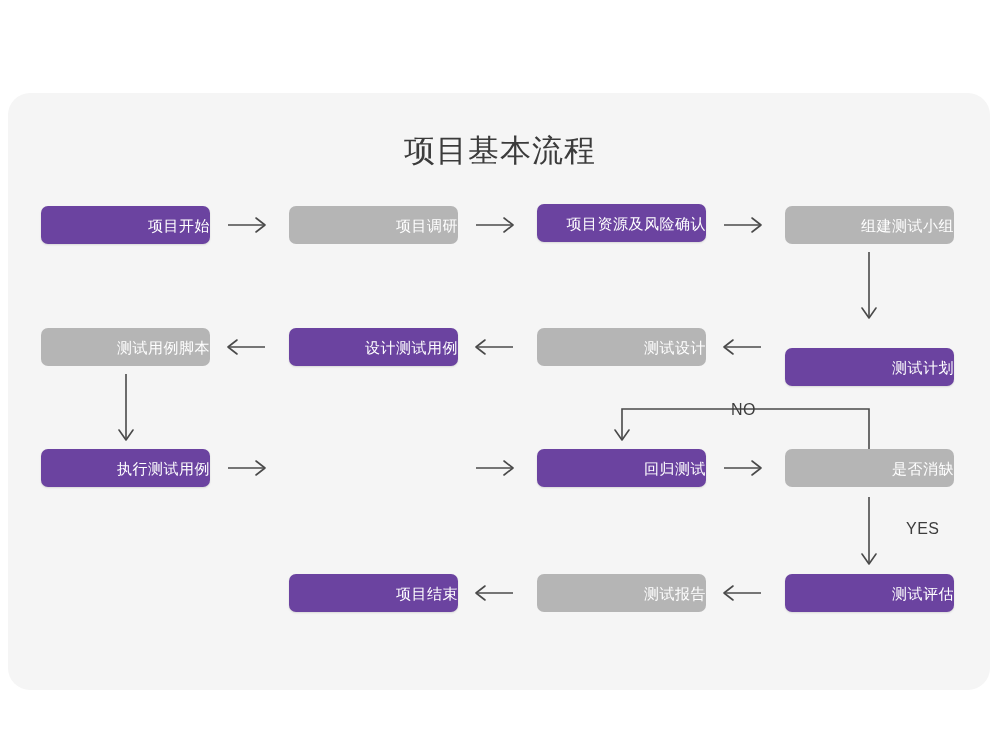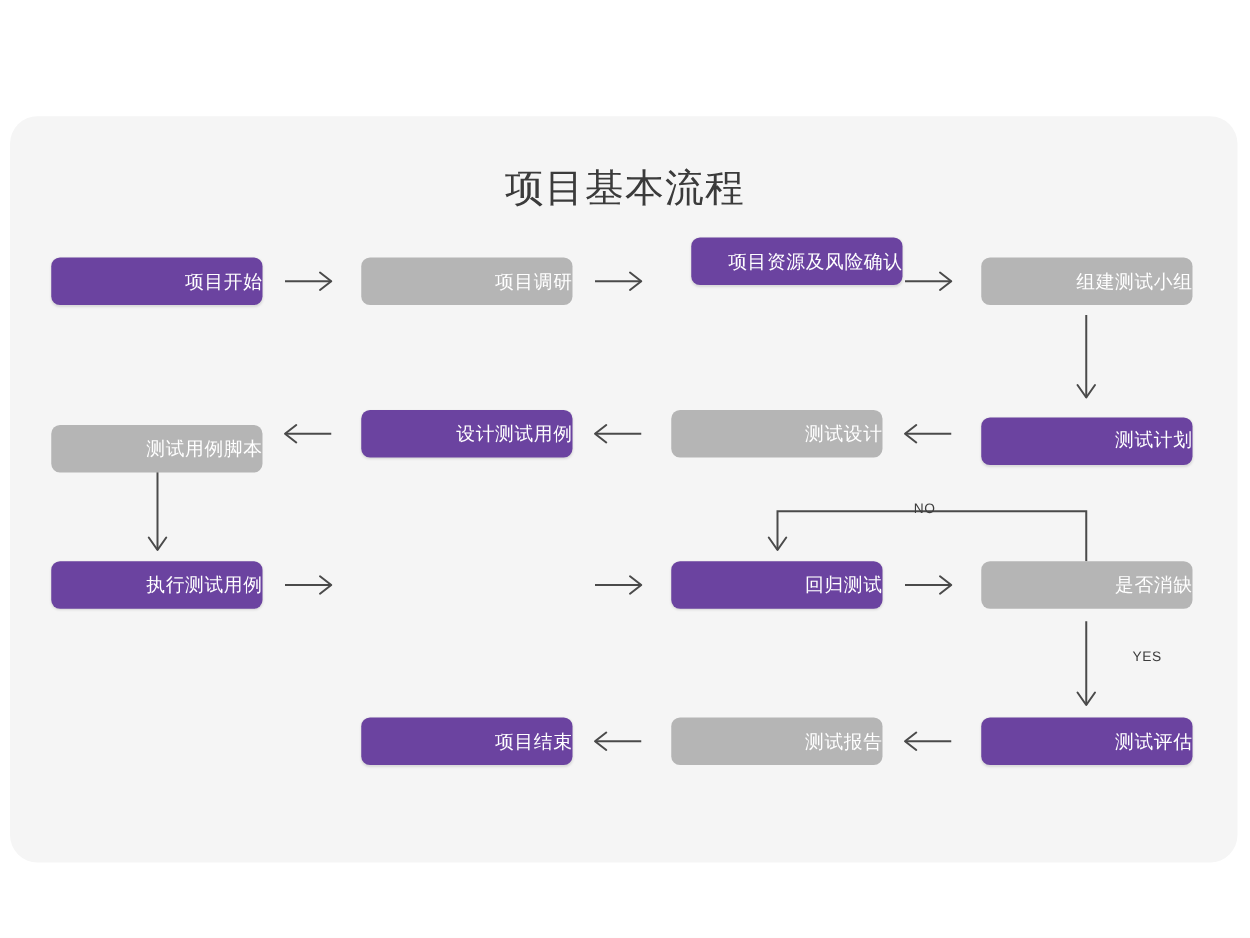--- a/index.html
+++ b/index.html
@@ -83,21 +83,21 @@
   }
   .edge-head {
     fill: none;
     stroke: #4a4a4a;
     stroke-width: 1.6;
     stroke-linecap: round;
     stroke-linejoin: round;
   }
   .edge-label {
     position: absolute;
-    font-size: 11px;
+    font-size: 16px;
     color: #3d3d3d;
     letter-spacing: 0.5px;
     white-space: nowrap;
     user-select: none;
   }
 </style>
 </head>
 <body>
 
 <div id="stage">
@@ -179,37 +179,37 @@
 
   <div class="edge-label" style="left:731px; top:401px;">NO</div>
   <div class="edge-label" style="left:879px; top:520px;margin-left:27px;">YES</div>
 
   <div class="node purple" style="left:41px;  top:206px; width:169px; height:38px;">
     <span class="node-label">项目开始</span>
   </div>
   <div class="node gray" style="left:289px; top:206px; width:169px; height:38px;padding-left:43px;">
     <span class="node-label">项目调研</span>
   </div>
-  <div class="node purple" style="left:537px; top:190px; width:169px; height:38px;margin-left:16px;">
+  <div class="node purple" style="left:537px; top:204px; width:169px; height:38px;">
     <span class="node-label">项目资源及风险确认</span>
   </div>
   <div class="node gray" style="left:785px; top:206px; width:169px; height:38px;">
     <span class="node-label">组建测试小组</span>
   </div>
 
-  <div class="node gray" style="left:41px;  top:328px; width:169px; height:38px;margin-top:12px;">
+  <div class="node gray" style="left:41px;  top:328px; width:169px; height:38px;">
     <span class="node-label">测试用例脚本</span>
   </div>
   <div class="node purple" style="left:289px; top:328px; width:169px; height:38px;">
     <span class="node-label">设计测试用例</span>
   </div>
   <div class="node gray" style="left:537px; top:328px; width:169px; height:38px;">
     <span class="node-label">测试设计</span>
   </div>
-  <div class="node purple" style="left:785px; top:334px; width:169px; height:38px;font-family:Liberation Serif, serif;">
+  <div class="node purple" style="left:785px; top:348px; width:169px; height:38px;">
     <span class="node-label">测试计划</span>
   </div>
 
   <div class="node purple" style="left:41px;  top:449px; width:169px; height:38px;">
     <span class="node-label">执行测试用例</span>
   </div>
   <div class="node purple" style="left:537px; top:449px; width:169px; height:38px;">
     <span class="node-label">回归测试</span>
   </div>
   <div class="node gray" style="left:785px; top:449px; width:169px; height:38px;">

